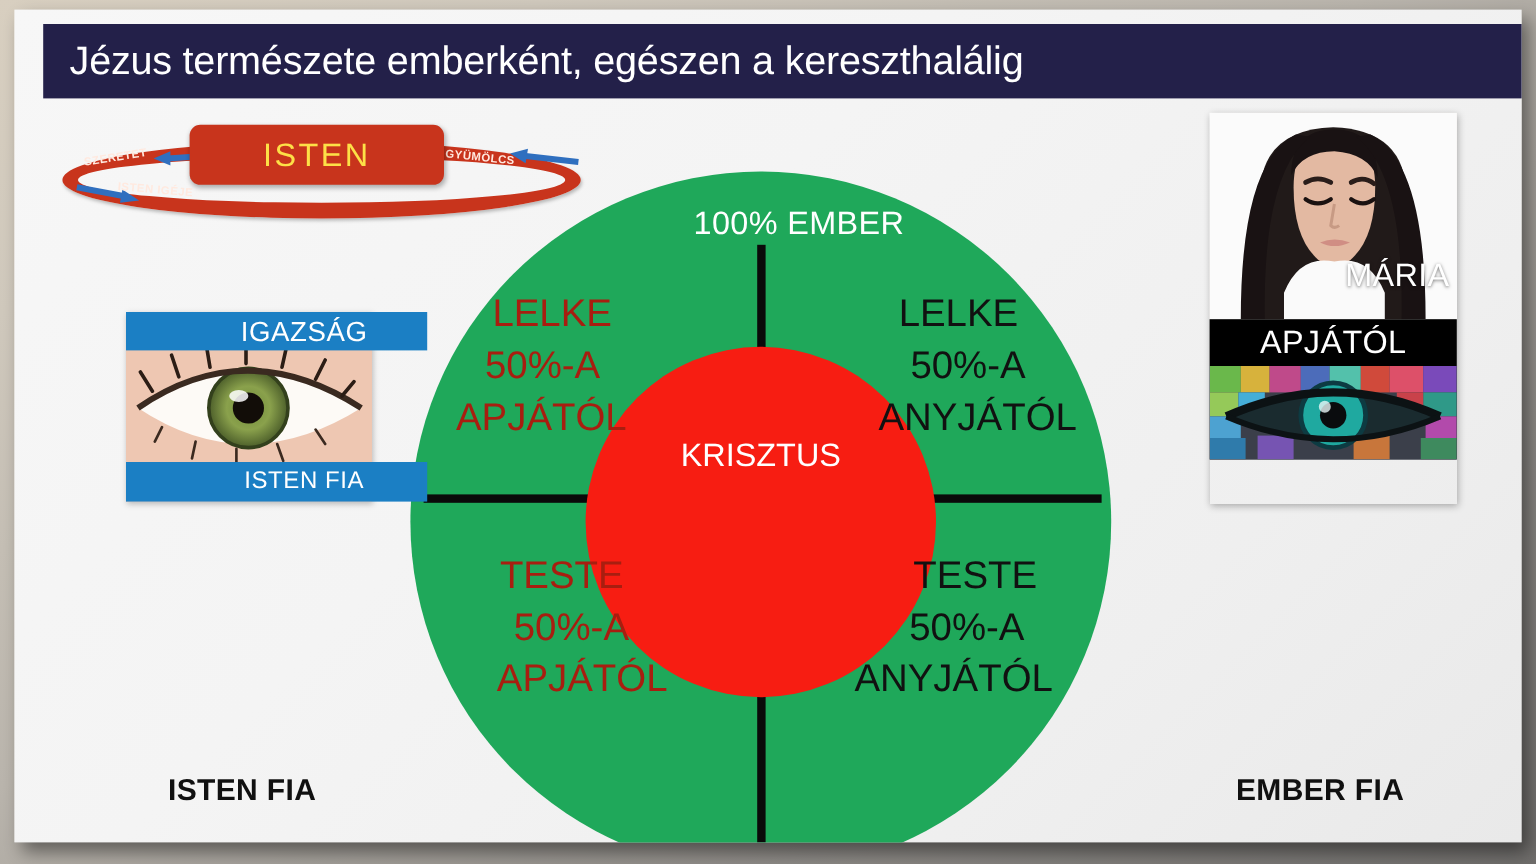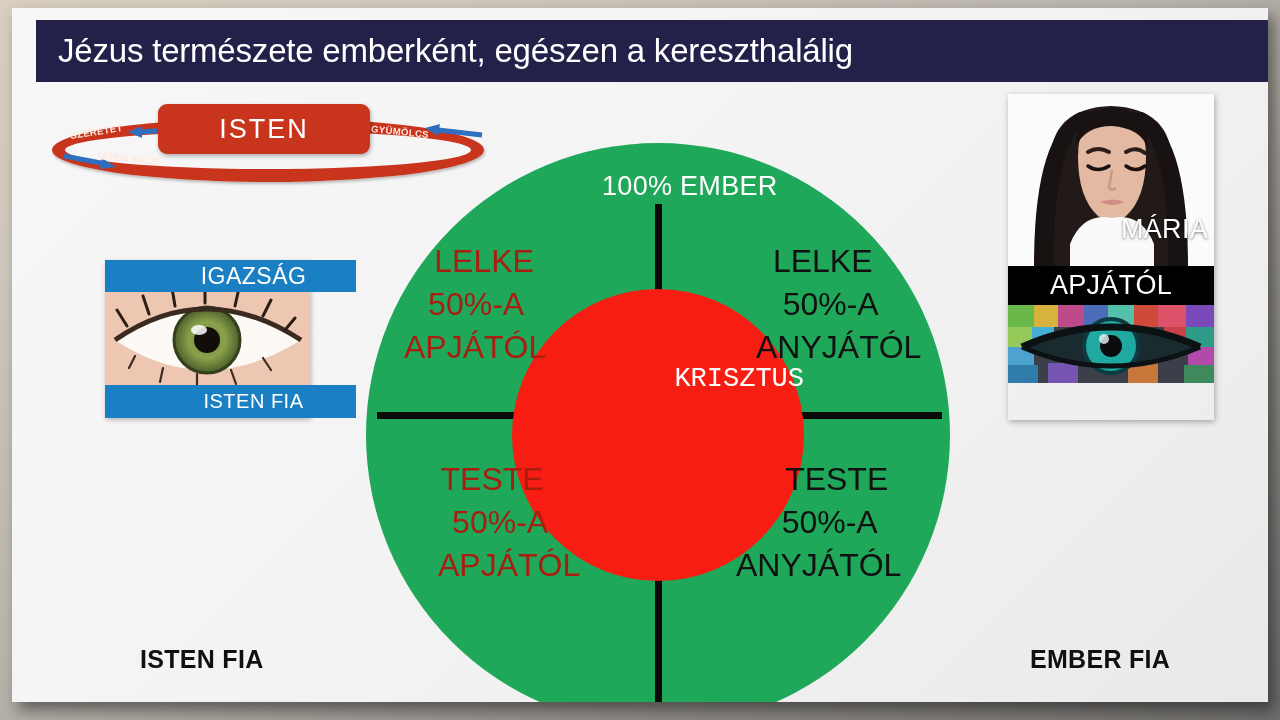--- a/index.html
+++ b/index.html
@@ -62,21 +62,21 @@
   #isten-box {
     position: absolute;
     left: 110px; top: 0px;
     width: 212px; height: 50px;
     background: #c8341c;
     border-radius: 9px;
     display: flex; align-items: center; justify-content: center;
     box-shadow: 1px 2px 4px rgba(0,0,0,0.3);
   }
   #isten-box .lbl {
-    color: #ffffff;
+    color: #fde047;
     font-size: 27px;
     letter-spacing: 2px;
   }
   .ring-lbl {
     position: absolute;
     color: #ffe9df;
     font-size: 9.5px;
     font-weight: 700;
     letter-spacing: 0.4px;
     white-space: nowrap;
@@ -148,21 +148,20 @@
     color: #ffffff;
     display: flex; align-items: center; justify-content: center;
     font-size: 21px; letter-spacing: 0.5px;
   }
 
   
   #circle-wrap {
     position: absolute;
     left: 0; top: 0; width: 1152px; height: 694px;
     z-index: 8;
-    margin-left: 24px;
   }
   #green-circle {
     position: absolute;
     left: 330px; top: 135px;
     width: 584px; height: 584px;
     background: #1fa85a;
     border-radius: 50%;
   }
   #red-circle {
     position: absolute;
@@ -212,26 +211,25 @@
   #q-bl .l2 { margin-left: 16px; }
   #q-bl .l3 { margin-left: 34px; }
   #q-br .l1 { margin-left: 36px; }
   #q-br .l2 { margin-left: 22px; }
   #q-br .l3 { margin-left: 0px; }
 
   #center-text {
     position: absolute;
     left: 476px; top: 352px;
     width: 292px;
-    text-align: right;
+    text-align: center;
     color: #ffffff;
     font-size: 27px;
     line-height: 1.45;
     z-index: 9;
-    font-family: Liberation Mono, monospace;
   }
 
   
   .bottom-lbl {
     position: absolute;
     bottom: 28px;
     color: #101010;
     font-size: 25px;
     font-weight: 700;
     letter-spacing: 0.3px;

